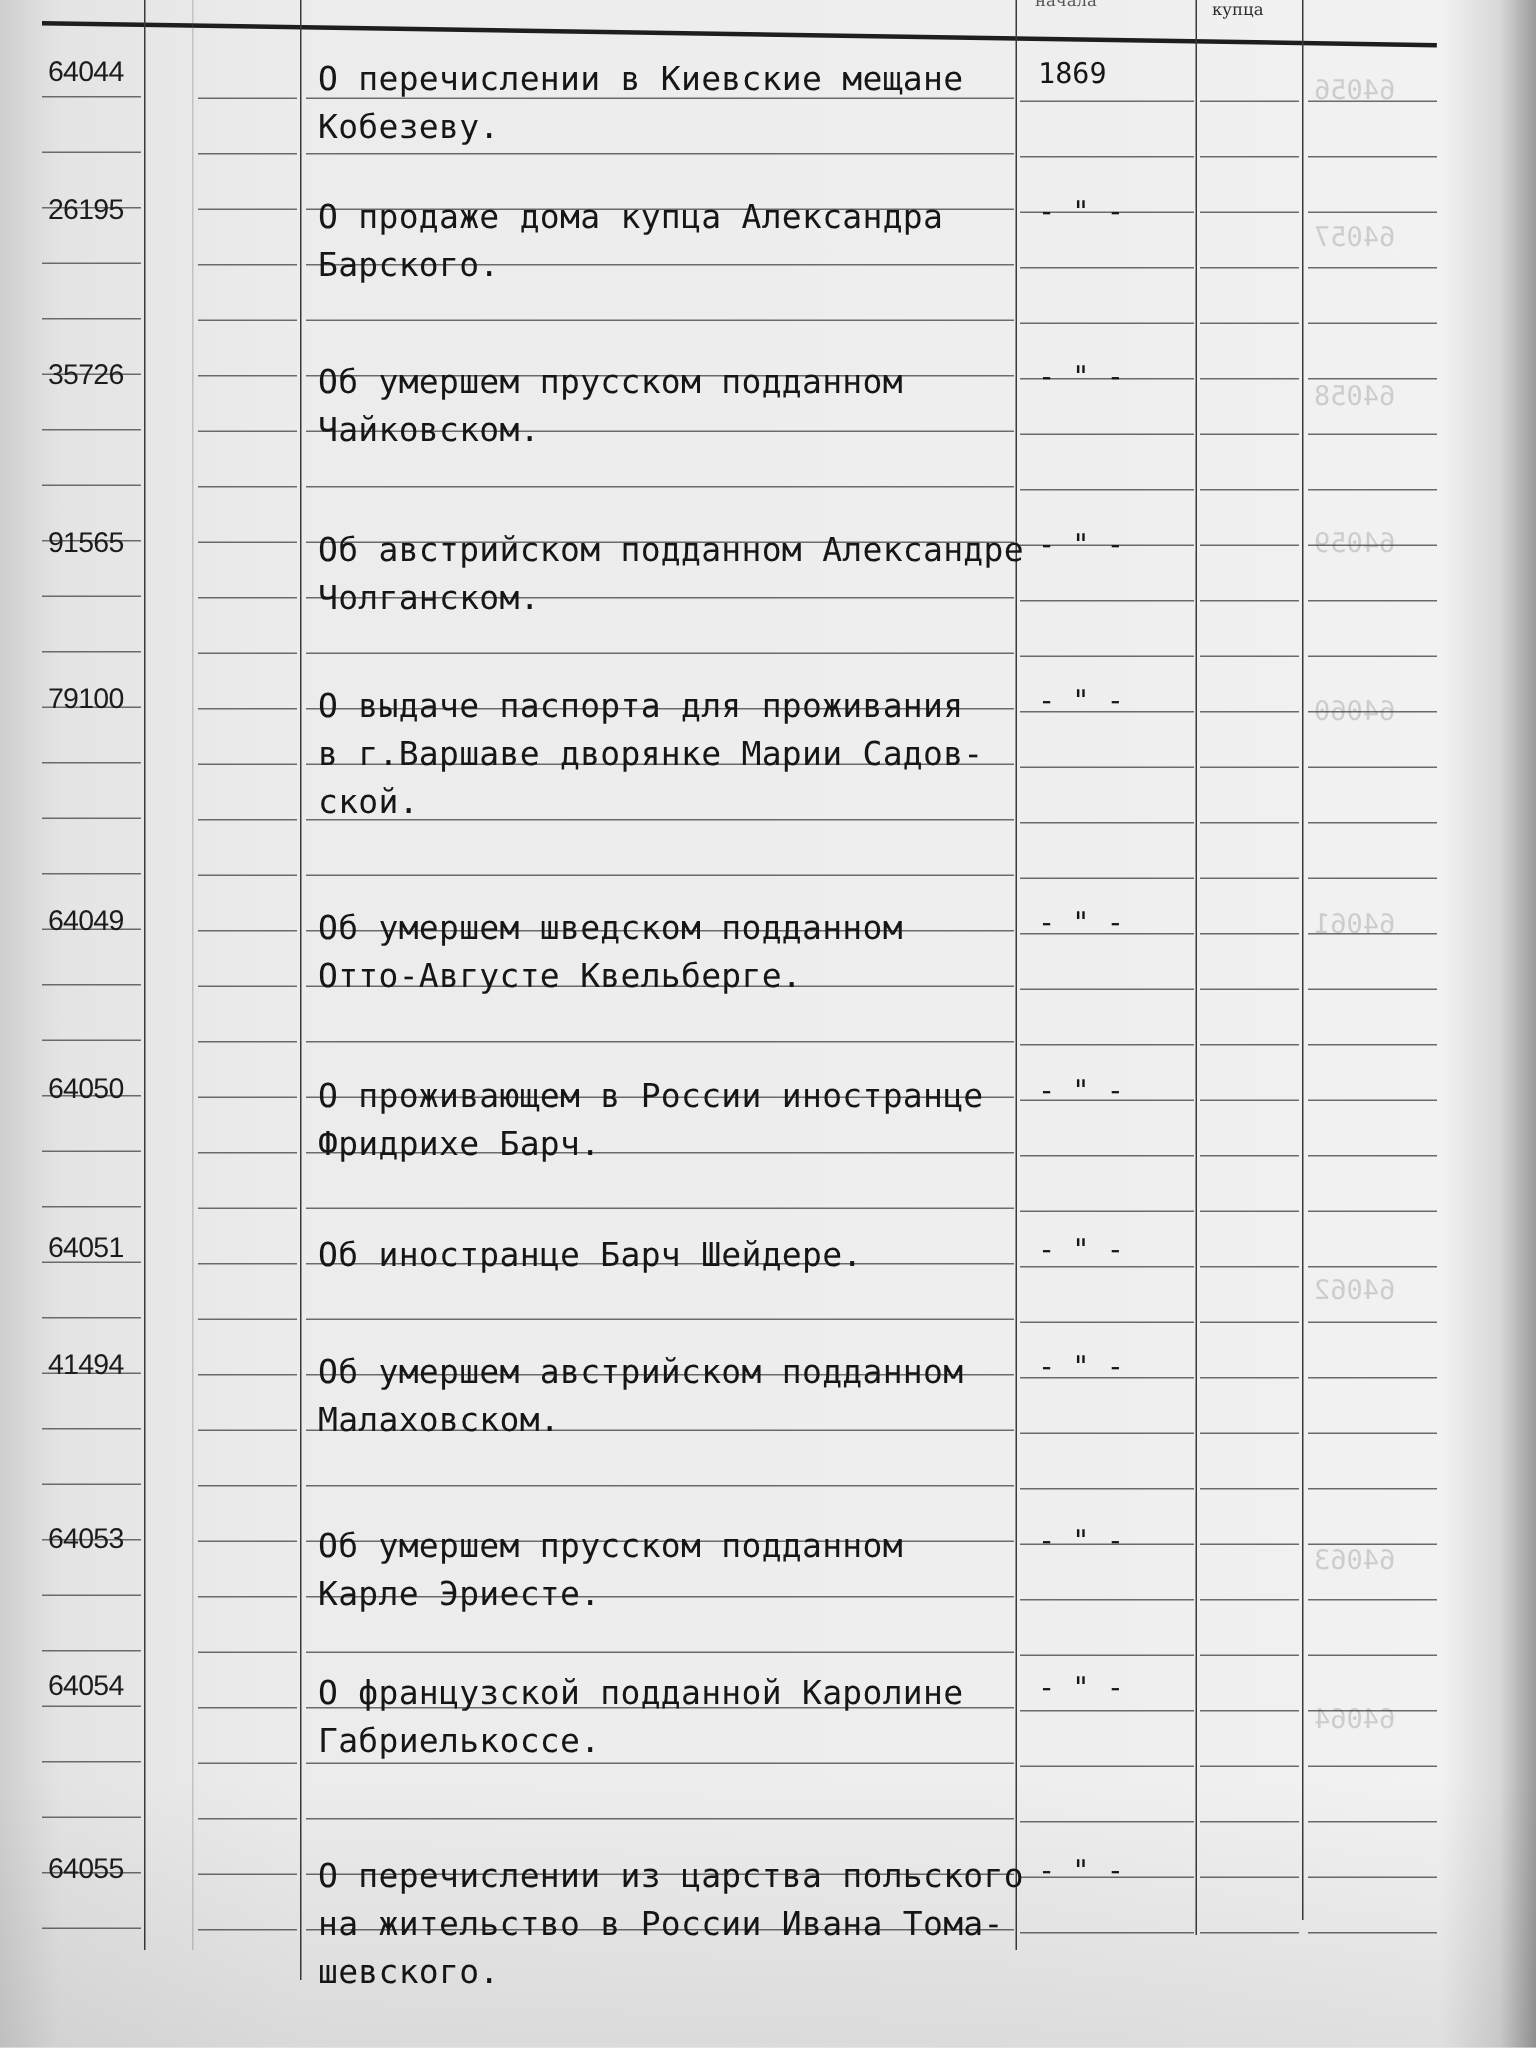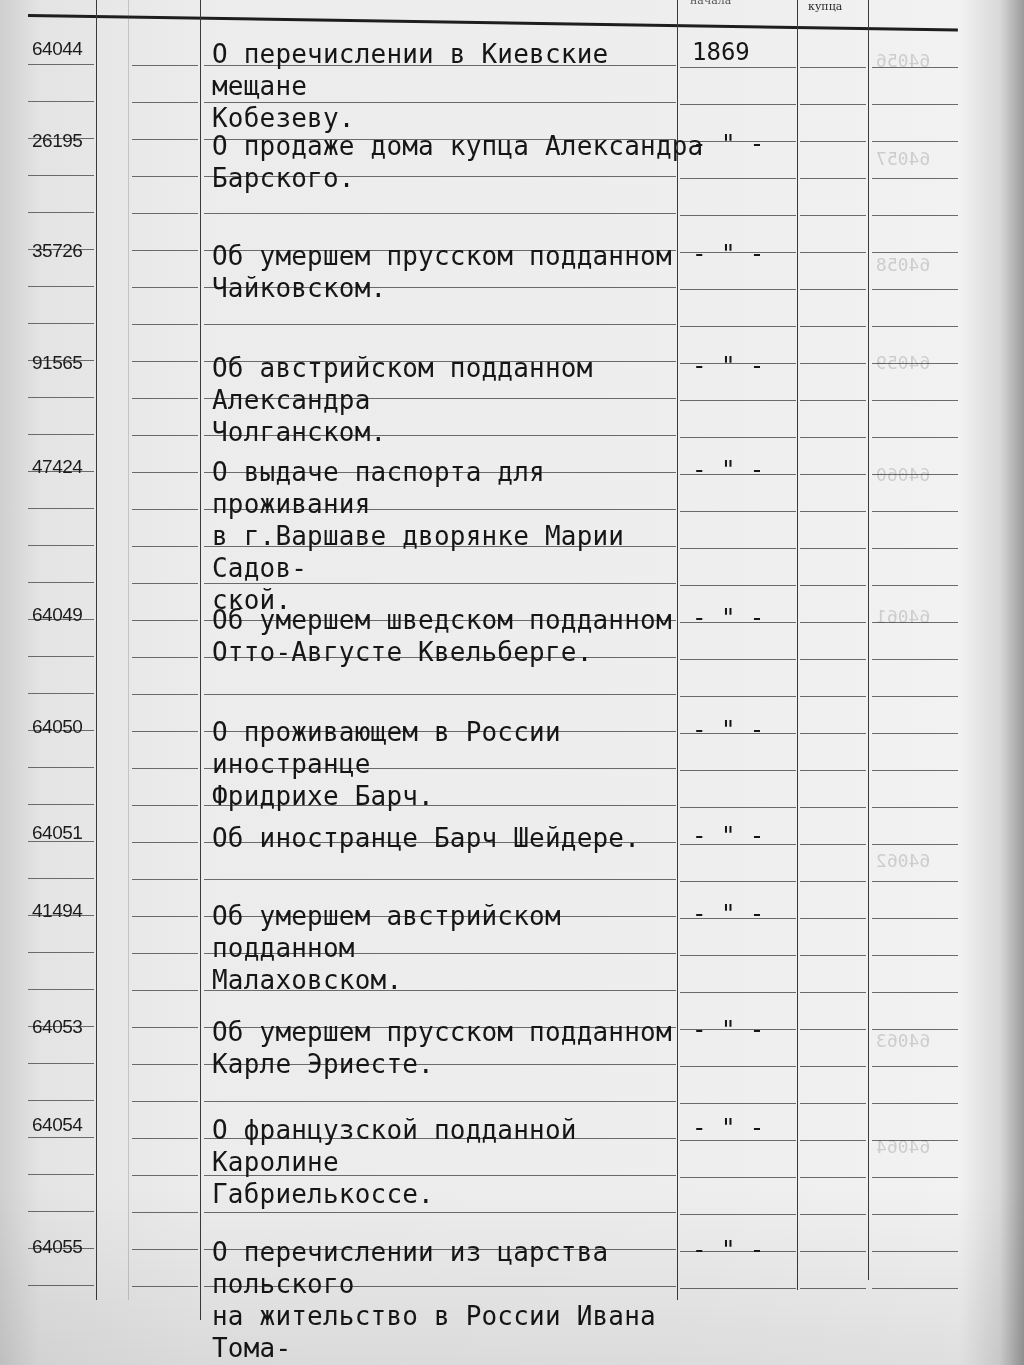--- a/index.html
+++ b/index.html
@@ -34,25 +34,25 @@
     
     .hline { position: absolute; height: 1px; background: #6a6a6a; }
     
     .entry { position: absolute; left: 0; width: 1024px; }
     .entry .num {
       position: absolute; left: 32px; top: 0; font-size: 19px;
       font-family: "Liberation Sans", sans-serif; color: #1c1c1c; letter-spacing: -0.5px;
     }
     .entry .desc {
       position: absolute; left: 212px; top: 0; width: 500px;
-      font-size: 26px; line-height: 32px; letter-spacing: 0.2px; color: #161616;
+      font-size: 22px; line-height: 32px; letter-spacing: 0.2px; color: #161616;
       white-space: pre-line;
     }
     .entry .year {
-      position: absolute; left: 692px; top: 0; font-size: 24px; color: #161616;
+      position: absolute; left: 692px; top: 0; font-size: 19px; color: #161616;
     }
     .ghost-num {
       position: absolute; left: 876px; font-size: 18px; color: rgba(60,60,60,0.2);
       transform: scaleX(-1);
     }
   </style>
 </head>
 <body>
 
 <div class="page">
@@ -288,26 +288,26 @@
     <span class="year">- " -</span>
   </div>
   <div class="entry" style="top:240px">
     <span class="num">35726</span>
     <span class="desc">Об умершем прусском подданном
 Чайковском.</span>
     <span class="year">- " -</span>
   </div>
   <div class="entry" style="top:352px">
     <span class="num">91565</span>
-    <span class="desc">Об австрийском подданном Александра
+    <span class="desc">Об австрийском подданном Александре
 Чолганском.</span>
     <span class="year">- " -</span>
   </div>
   <div class="entry" style="top:456px">
-    <span class="num">47424</span>
+    <span class="num">79100</span>
     <span class="desc">О выдаче паспорта для проживания
 в г.Варшаве дворянке Марии Садов-
 ской.</span>
     <span class="year">- " -</span>
   </div>
   <div class="entry" style="top:604px">
     <span class="num">64049</span>
     <span class="desc">Об умершем шведском подданном
 Отто-Августе Квельберге.</span>
     <span class="year">- " -</span>

